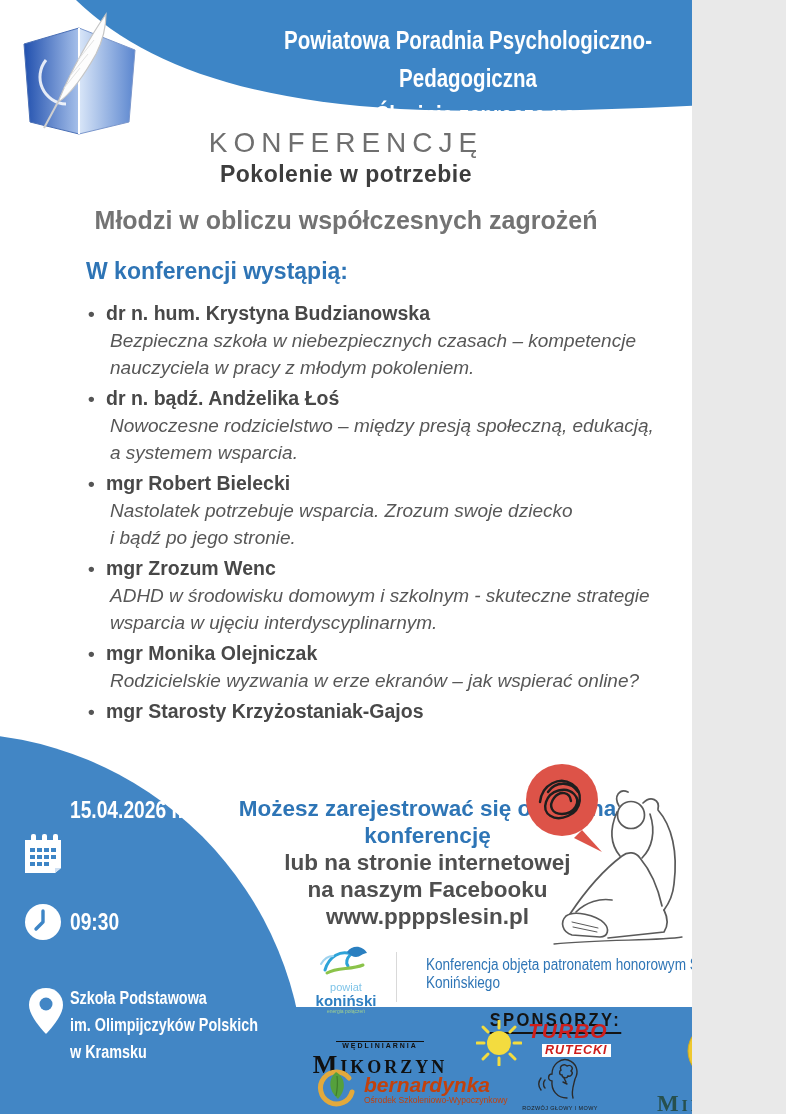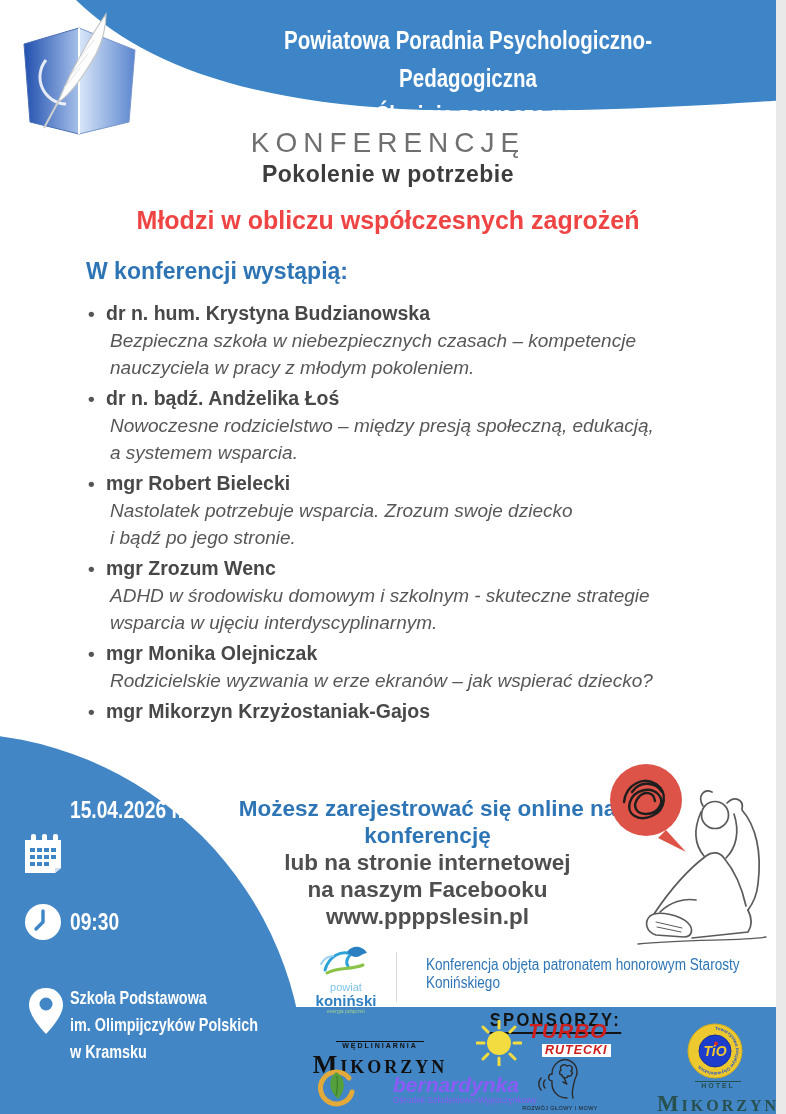--- a/index.html
+++ b/index.html
@@ -1,29 +1,29 @@
 <!DOCTYPE html>
 <html><head>
 <meta charset="utf-8">
 <style>
   html,body{margin:0;padding:0;background:#e9e9e9;}
-  .poster{position:relative;width:776px;height:1114px;background:#ffffff;overflow:hidden;
+  .poster{position:relative;width:692px;height:1114px;background:#ffffff;overflow:hidden;
           font-family:"Liberation Sans",sans-serif;}
   
   .header-shape{position:absolute;top:0;left:0;z-index:2;}
   .org-title{position:absolute;z-index:3;left:160px;top:22px;width:616px;text-align:center;
              color:#fff;font-weight:bold;font-size:25px;line-height:1.5;white-space:pre-line;}
   .org-title .cond{display:inline-block;transform:scaleX(.82);transform-origin:center;}
   .book-logo{position:absolute;z-index:4;left:6px;top:10px;}
   
   .kicker{position:absolute;left:0;top:127px;width:100%;text-align:center;color:#6f6f6f;
           font-size:28px;letter-spacing:6px;font-weight:400;}
   .main-title{position:absolute;left:0;top:161px;width:100%;text-align:center;color:#3d3d3d;
               font-size:23px;font-weight:bold;letter-spacing:.5px;}
-  .subtitle{position:absolute;left:0;top:206px;width:100%;text-align:center;color:#ef4444;
+  .subtitle{position:absolute;left:0;top:206px;width:100%;text-align:center;color:#737373;
             font-size:25px;font-weight:bold;}
   .speakers-heading{position:absolute;left:86px;top:258px;color:#2e74b5;font-size:23px;font-weight:bold;}
   
   .speakers{position:absolute;left:86px;top:300px;width:664px;z-index:2;}
   .speaker{margin-bottom:4px;}
   .speaker-name{position:relative;color:#484848;font-size:19.5px;font-weight:bold;line-height:27px;padding-left:20px;}
   .speaker-name .bullet{position:absolute;left:2px;top:0;color:#555;font-size:19px;}
   .speaker-topic{color:#575757;font-size:19px;font-style:italic;line-height:27px;
                  padding-left:24px;white-space:pre-line;}
   
@@ -66,21 +66,21 @@
   .mik-name{font-family:"Liberation Serif",serif;font-variant:small-caps;font-weight:600;
             font-size:26px;letter-spacing:3px;line-height:1;}
   .hotel{color:#27504e;}
   .hotel .mik-name{font-size:23px;}
   .turbo-wrap{display:flex;gap:6px;}
   .turbo-txt{line-height:1;}
   .turbo-1{color:#cf1e1c;font-size:21px;font-weight:900;font-style:italic;letter-spacing:1px;}
   .turbo-2{color:#cf1e1c;background:#fff;font-size:12.5px;font-weight:900;font-style:italic;
            letter-spacing:1px;display:inline-block;padding:0 3px;margin-top:1px;margin-left:14px;}
   .bern-wrap{display:flex;align-items:center;gap:8px;}
-  .bern-txt{line-height:1.1;color:#8b5cf6;margin-left:29px;}
+  .bern-txt{line-height:1.1;color:#c2410c;}
   .bern-1{font-size:21px;font-weight:bold;font-style:italic;}
   .bern-2{font-size:8.5px;}
   .head-wrap{text-align:center;}
   .head-cap{font-size:5.5px;color:#1c1c1c;letter-spacing:.4px;margin-top:1px;}
 </style>
 </head>
 <body>
 
 <div class="poster">
 
@@ -132,24 +132,24 @@
       <div class="speaker-topic">Nastolatek potrzebuje wsparcia. Zrozum swoje dziecko
 i bądź po jego stronie.</div>
     </div>
     <div class="speaker">
       <div class="speaker-name"><span class="bullet">•</span><span>mgr Zrozum Wenc</span></div>
       <div class="speaker-topic">ADHD w środowisku domowym i szkolnym - skuteczne strategie
 wsparcia w ujęciu interdyscyplinarnym.</div>
     </div>
     <div class="speaker">
       <div class="speaker-name"><span class="bullet">•</span><span>mgr Monika Olejniczak</span></div>
-      <div class="speaker-topic">Rodzicielskie wyzwania w erze ekranów – jak wspierać dziecko?</div>
-    </div>
-    <div class="speaker">
-      <div class="speaker-name"><span class="bullet">•</span><span>mgr Mikorzyn Krzyżostaniak-Gajos</span></div>
+      <div class="speaker-topic">Rodzicielskie wyzwania w erze ekranów – jak wspierać online?</div>
+    </div>
+    <div class="speaker">
+      <div class="speaker-name"><span class="bullet">•</span><span>mgr Starosty Krzyżostaniak-Gajos</span></div>
     </div>
   </div>
 
   <div class="blue-circle"></div>
   <div class="footer-band"></div>
 
   <div class="registration">
     <div class="reg-blue">Możesz zarejestrować się online na
 konferencję</div>
     <div class="reg-dark">lub na stronie internetowej</div>

